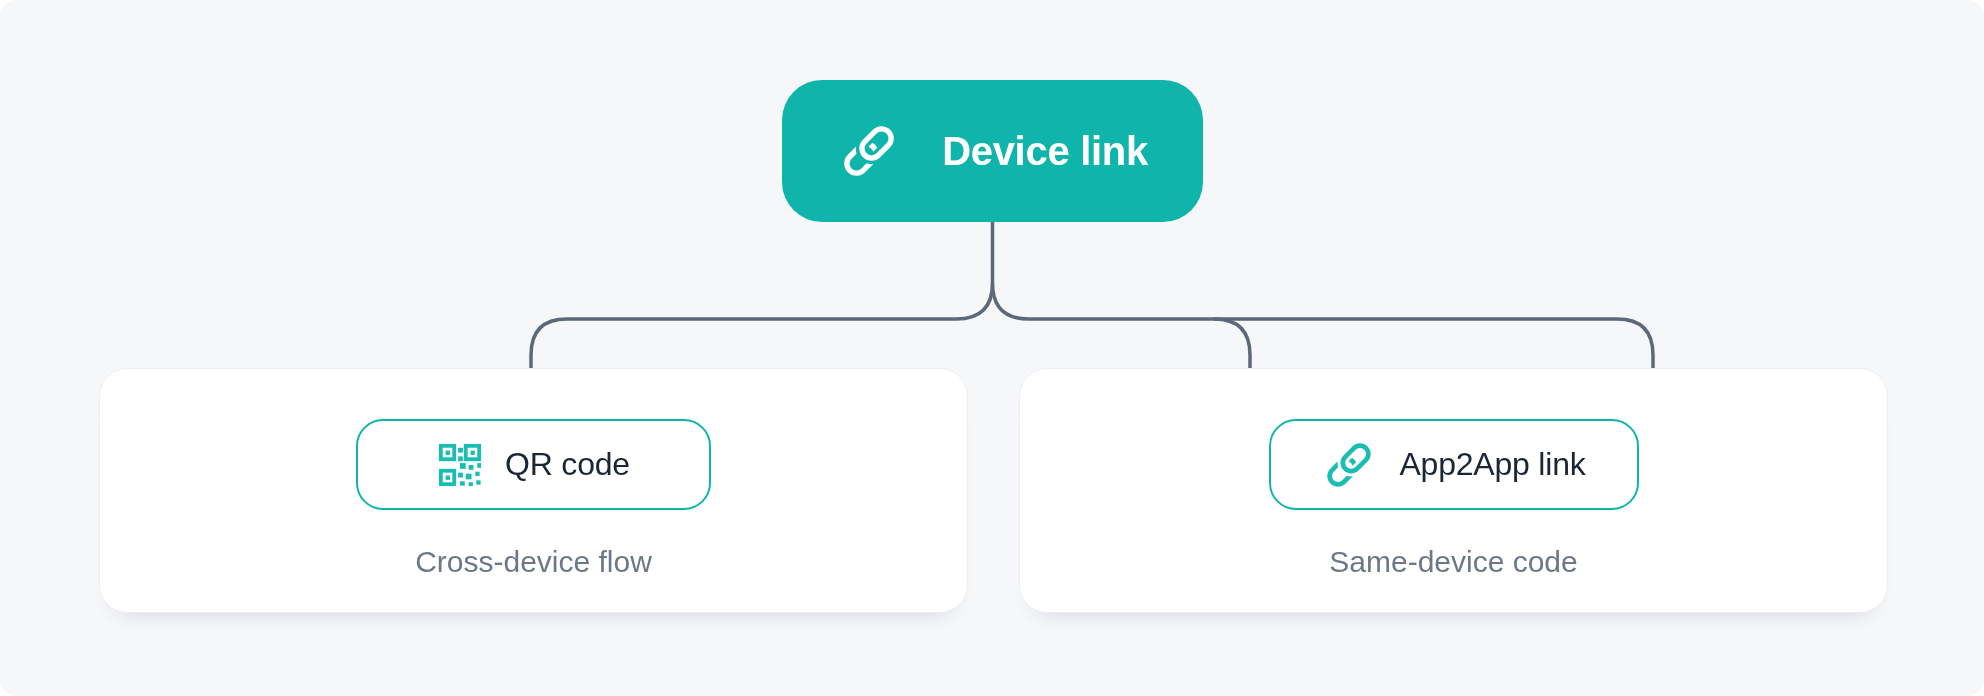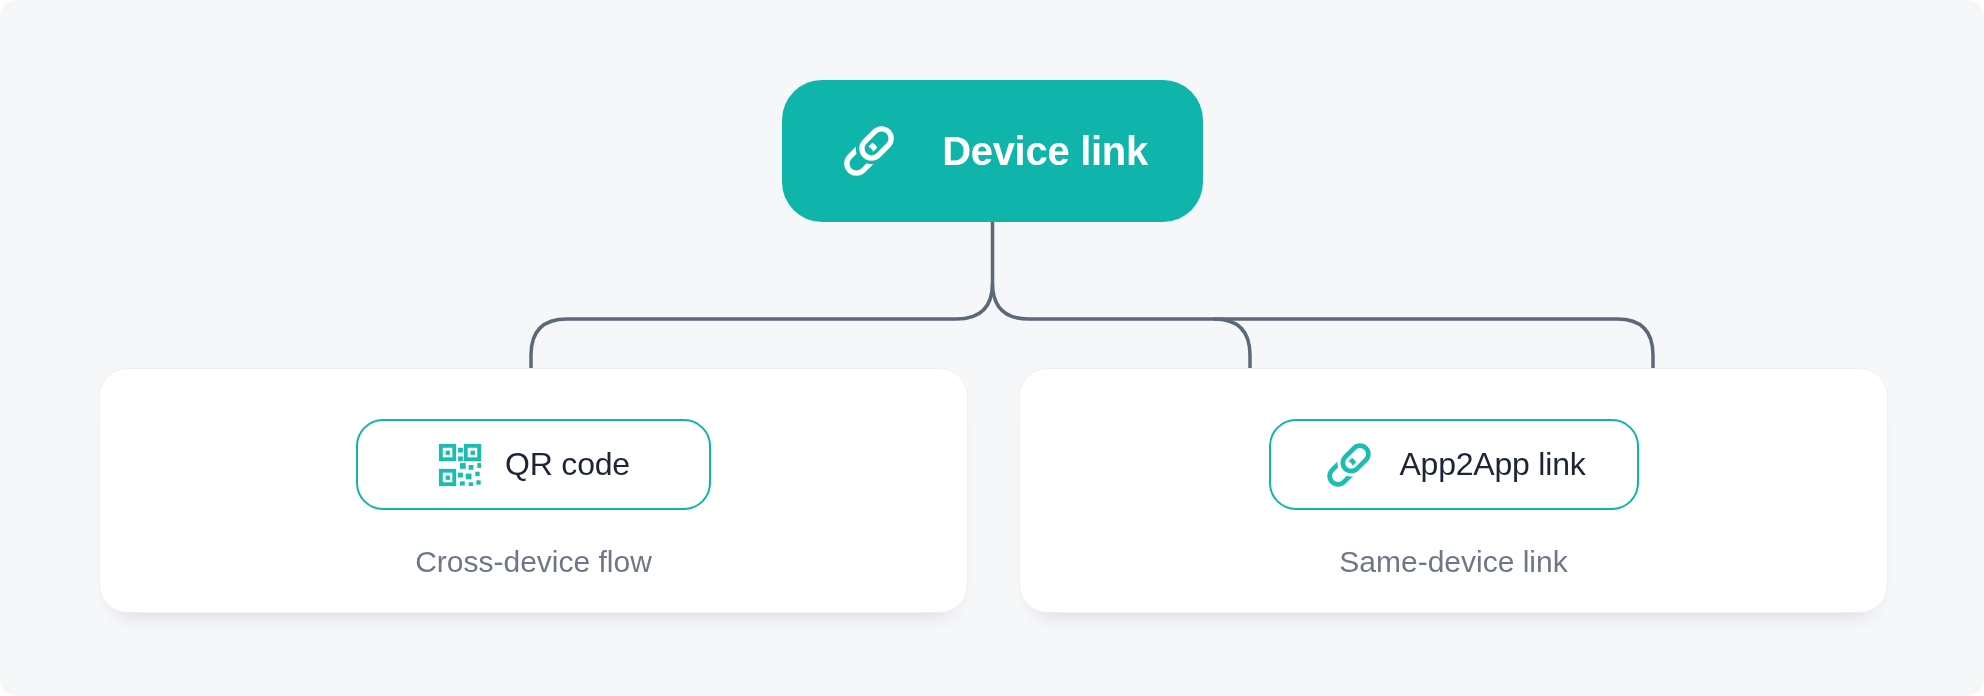--- a/index.html
+++ b/index.html
@@ -106,15 +106,15 @@
         <svg class="icon-link" width="56" height="56" viewBox="0 0 24 24" aria-hidden="true">
           <g transform="rotate(-45 12 12)">
             <rect class="ring" x="1.75" y="8.4" width="12.5" height="7.2" rx="3.6"></rect>
             <rect class="halo" x="9.75" y="8.4" width="12.5" height="7.2" rx="3.6"></rect>
             <rect class="ring" x="9.75" y="8.4" width="12.5" height="7.2" rx="3.6"></rect>
           </g>
         </svg>
         <span class="label">App2App link</span>
       </div>
     </div>
-    <div class="caption">Same-device link</div>
+    <div class="caption">Same-device code</div>
   </section>
 </div>
 
 </body></html>

